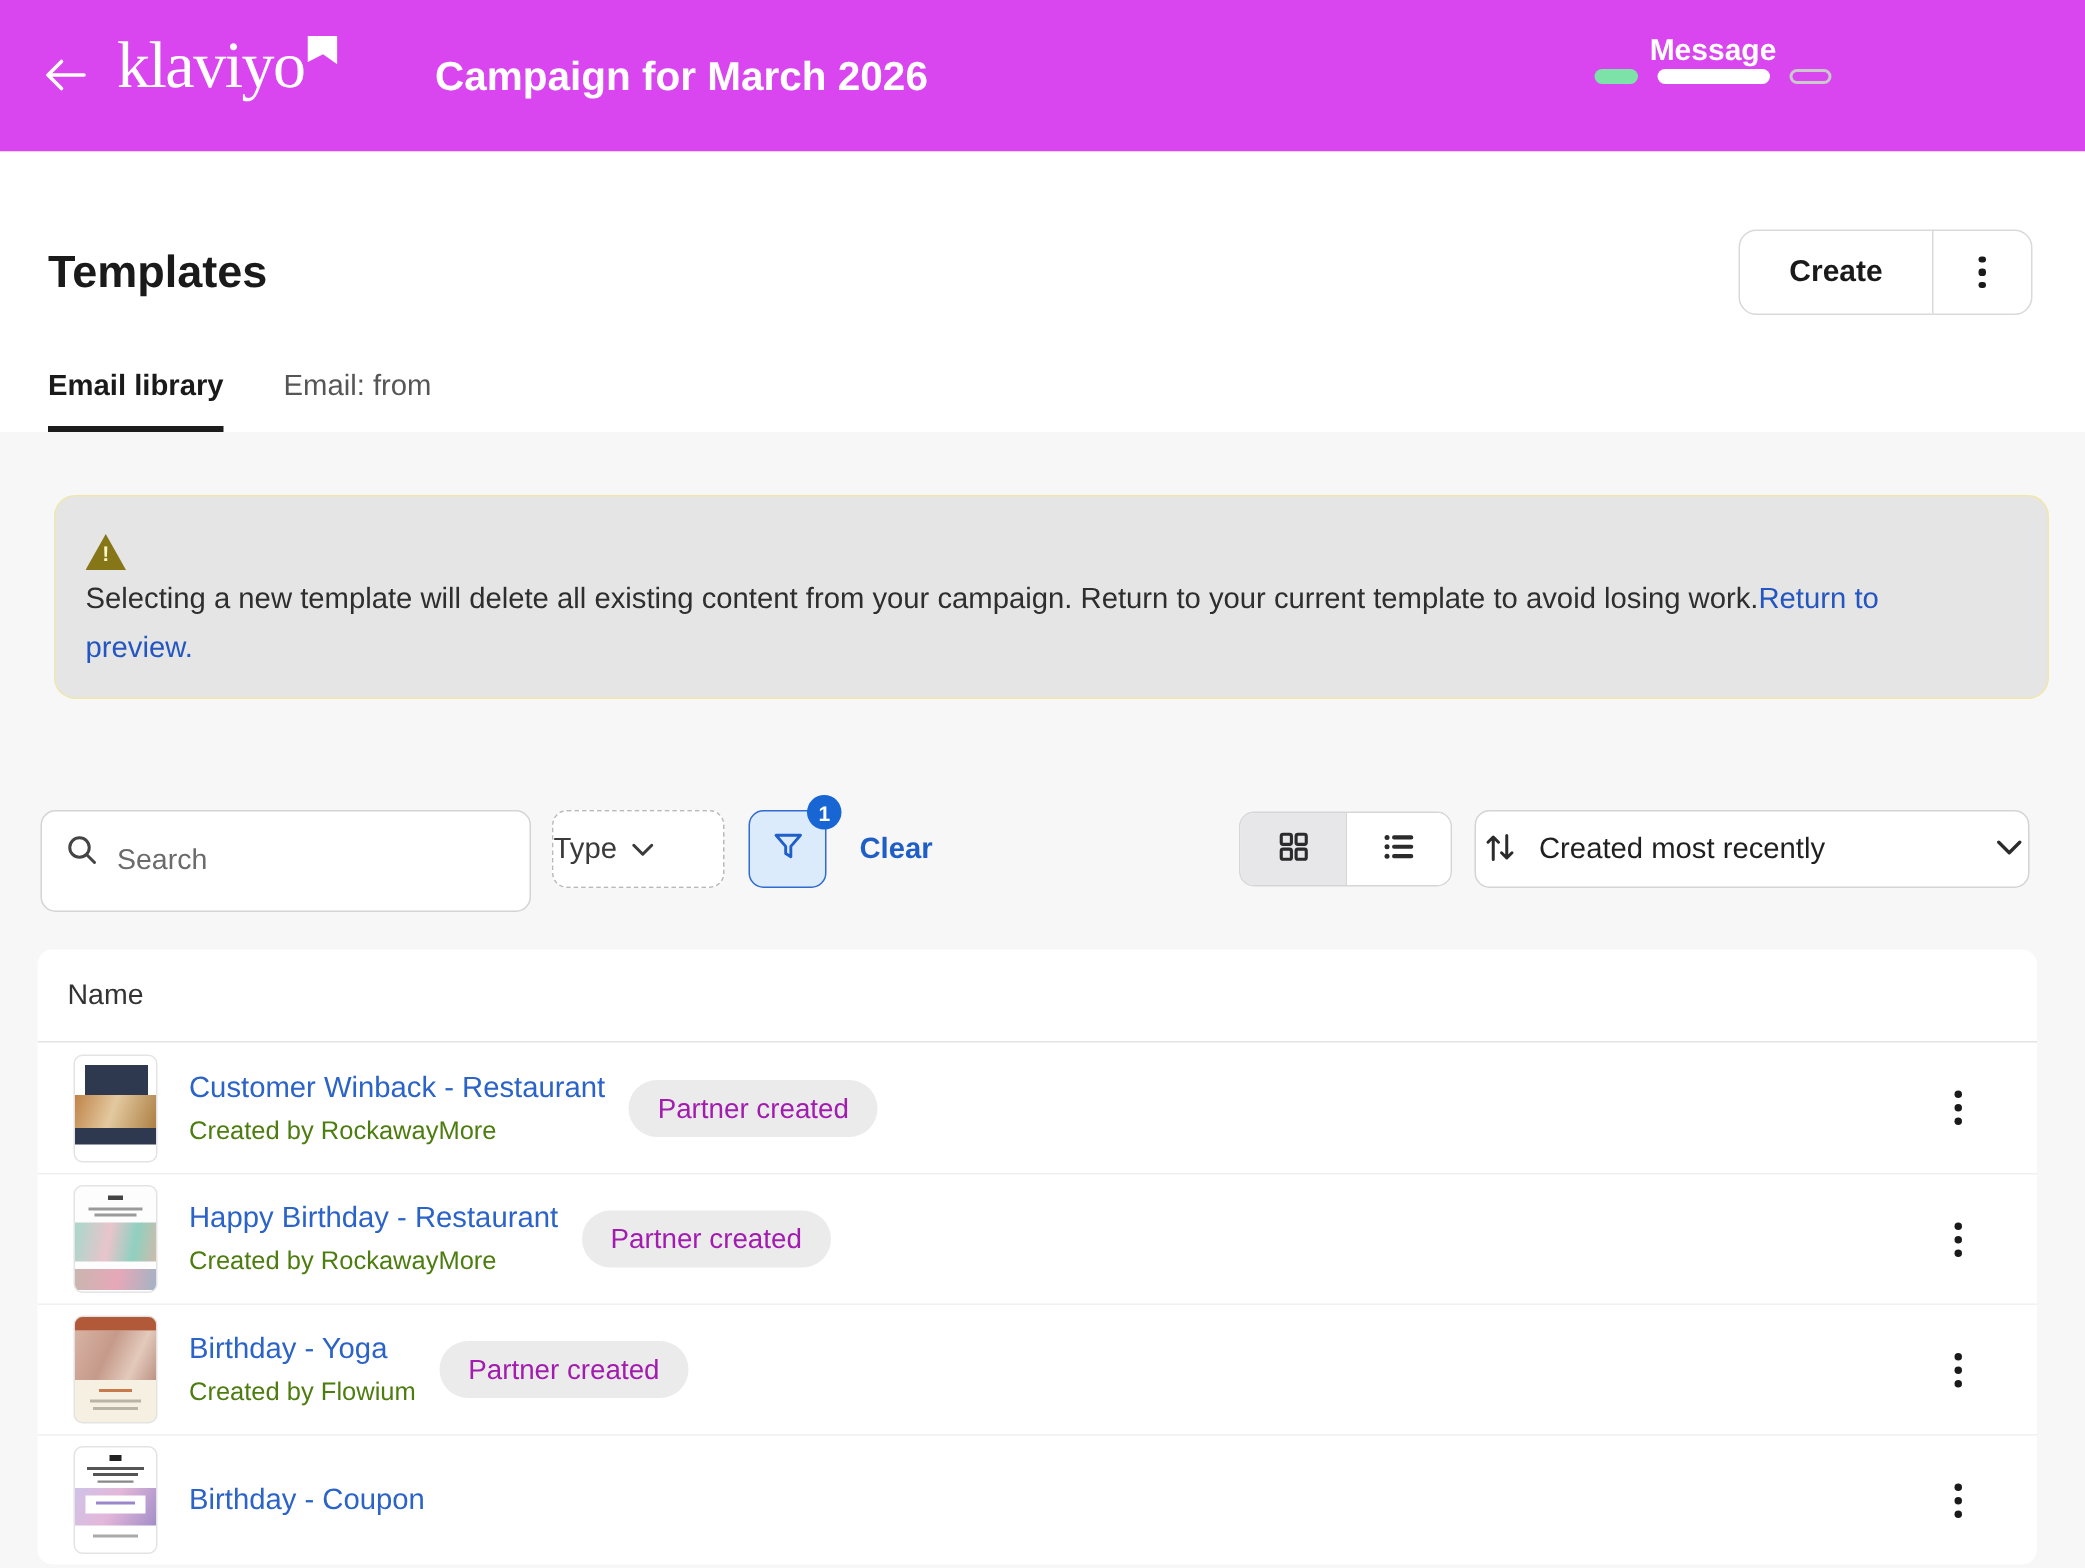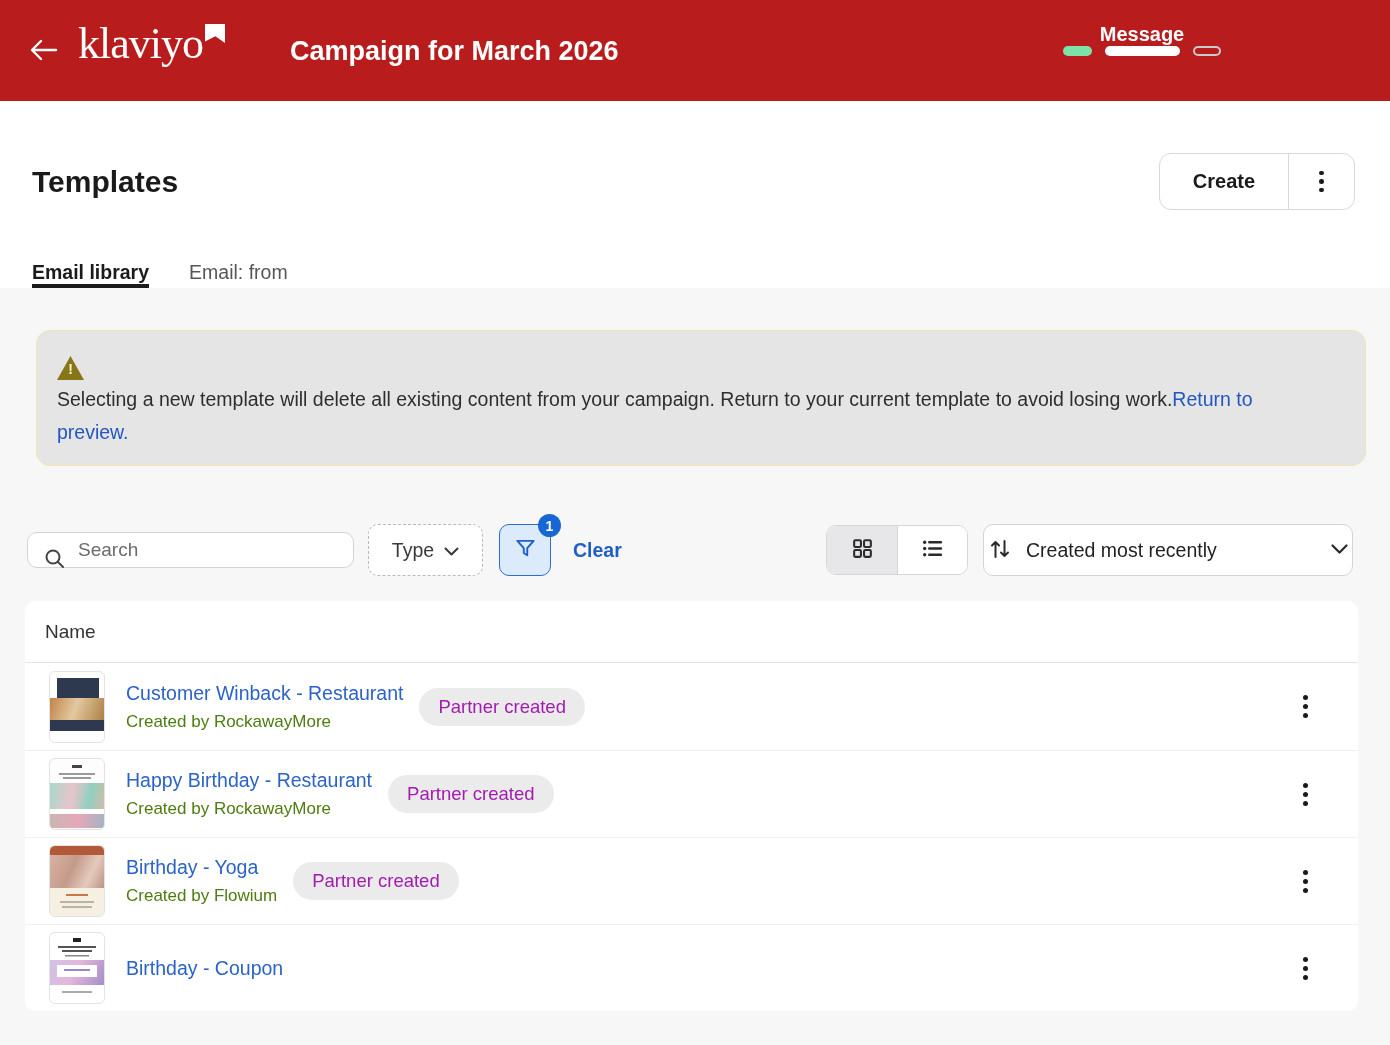--- a/index.html
+++ b/index.html
@@ -1,20 +1,20 @@
 <!DOCTYPE html>
 <html><head>
 <meta charset="utf-8">
 <style>
   * { margin:0; padding:0; box-sizing:border-box; }
   html,body { width:1390px; height:1045px; overflow:hidden; background:#f7f7f8;
               font-family:"Liberation Sans", sans-serif; }
 
   
-  .topbar { position:relative; height:101px; background:#b91c1c; color:#fff; }
+  .topbar { position:relative; height:101px; background:#d946ef; color:#fff; }
   .back-btn { position:absolute; left:24px; top:34px; width:40px; height:34px;
               background:none; border:none; cursor:pointer; }
   .brand { position:absolute; left:78px; top:22px; font-family:"Liberation Serif", serif;
            font-size:44px; color:#fff; letter-spacing:-1px; line-height:1; }
   .brand-flag { position:absolute; right:-22px; top:2px; width:20px; height:19px; background:#fff;
                 clip-path:polygon(0 0,100% 0,100% 100%,52% 64%,0 92%); }
   .campaign-title { position:absolute; left:290px; top:36px; font-size:27px; font-weight:700; }
   .stepper { position:absolute; left:1063px; top:23px; width:158px; text-align:center; }
   .stepper-label { font-size:20px; font-weight:600; margin-bottom:0; }
   .pills { display:flex; gap:13px; align-items:center; }
@@ -28,46 +28,46 @@
   .page-title { position:absolute; left:32px; top:64px; font-size:30px; font-weight:700; color:#1a1a1a; }
   .create-split { position:absolute; right:35px; top:52px; height:57px; display:flex; align-items:stretch;
                   background:#fff; border:1px solid #d9d9d9; border-radius:12px; overflow:hidden; }
   .create-main { border:none; background:none; width:128px; font-size:20px; font-weight:600;
                  color:#1a1a1a; cursor:pointer; font-family:inherit; }
   .create-more { border:none; border-left:1px solid #d9d9d9; background:none; width:66px;
                  display:flex; flex-direction:column; align-items:center; justify-content:center;
                  gap:4px; cursor:pointer; }
   .kdot { width:4.5px; height:4.5px; border-radius:50%; background:#1a1a1a; }
   .tabs { position:absolute; left:32px; bottom:0; display:flex; gap:40px; }
-  .tab { font-size:19.5px; color:#565656; cursor:pointer; border-bottom:4px solid transparent; }
+  .tab { font-size:19.5px; color:#565656; padding-bottom:15px; cursor:pointer; border-bottom:4px solid transparent; }
   .tab.active { color:#1a1a1a; font-weight:700; border-bottom-color:#1c1c1c; }
 
   
   .content { height:757px; background:#f7f7f8; }
 
   .banner { margin:42px 35px 0 36px; width:1330px; min-height:100px; background:#e5e5e5;
             border:1px solid #efe7ad; border-radius:14px; display:flex; padding:19px 30px 16px 20px;flex-direction:column; }
   .warn-wrap { position:relative; width:27px; height:24px; flex:0 0 27px; margin:6px 25px 0 0; }
   .warn-tri { width:27px; height:24px; background:#877618;
               clip-path:polygon(50% 0,100% 100%,0 100%); }
   .warn-wrap::after { content:"!"; position:absolute; left:0; right:0; top:5px; text-align:center;
                       color:#fbf7cb; font-size:14px; font-weight:700; }
   .banner-text { font-size:19.5px; line-height:33px; color:#2e2e2e; max-width:1215px; }
   .banner-link { color:#2456c2; text-decoration:none; }
 
   
   .toolbar { display:flex; justify-content:space-between; align-items:center; margin:58px 37px 0 27px; }
   .tgroup { display:flex; align-items:center; }
-  .search-box { position:relative; width:327px; height:36px; }
+  .search-box { position:relative; width:327px; height:68px;margin-top:16px; }
   .search-box input { width:100%; height:100%; border:1px solid #d4d4d4; border-radius:10px;
             padding:0 16px 0 50px; font-size:19px; color:#333; background:#fff; font-family:inherit; }
   .search-box input::placeholder { color:#6b6b6b; }
   .search-box svg { position:absolute; left:17px; top:16px; }
   .type-btn { margin-left:14px; width:115px; height:52px; background:#fff; border:1.5px dashed #b9b9b9;
-              border-radius:10px; display:flex; align-items:center; justify-content:center; gap:10px;
+              border-radius:10px; display:flex; align-items:center; gap:10px;
               font-size:19.5px; color:#3a3a3a; cursor:pointer; font-family:inherit; }
   .filter-btn { position:relative; margin-left:16px; width:52px; height:52px; background:#dcebfb;
                 border:1.5px solid #2f6bd0; border-radius:10px; display:flex; align-items:center;
                 justify-content:center; cursor:pointer; }
   .filter-badge { position:absolute; top:-11px; right:-11px; width:23px; height:23px; border-radius:50%;
                   background:#1766d3; color:#fff; font-size:14px; font-weight:700;
                   display:flex; align-items:center; justify-content:center; }
   .clear-link { margin-left:12px; font-size:19.5px; font-weight:700; color:#1f5ec7; text-decoration:none;
                 padding:10px; }
   .view-toggle { display:flex; height:50px; border:1px solid #d6d6d6; border-radius:10px; overflow:hidden;

